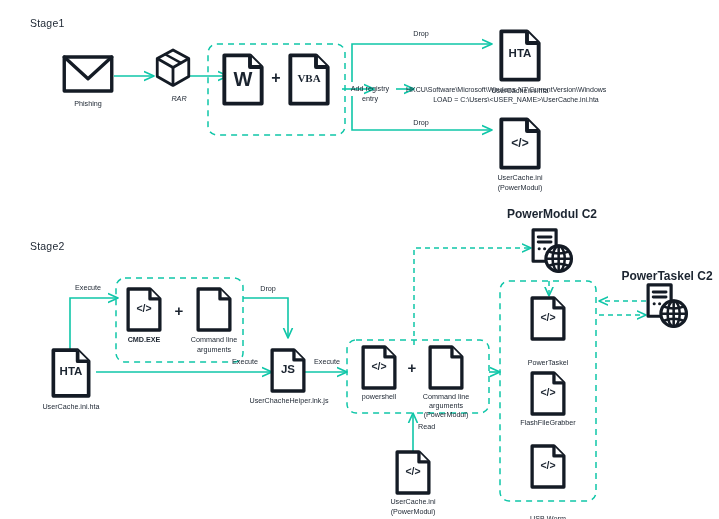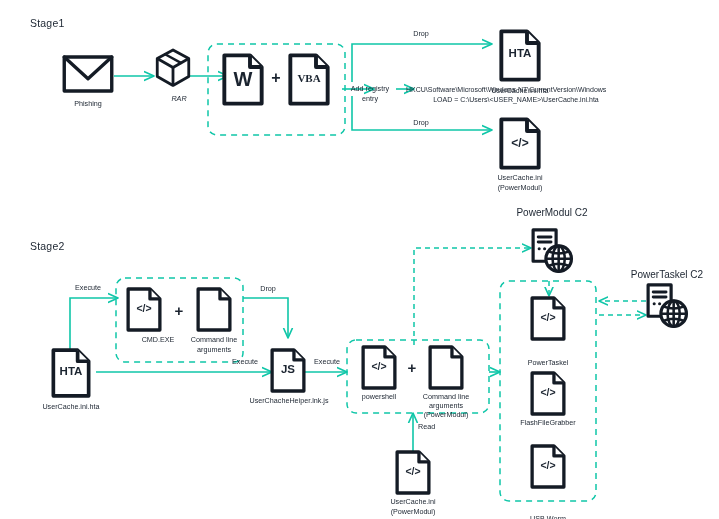--- a/index.html
+++ b/index.html
@@ -6,21 +6,21 @@
   body{
     width:719px;height:519px;background:#ffffff;
     font-family:"Liberation Sans","DejaVu Sans",sans-serif;
     color:#15202b;overflow:hidden;position:relative;
   }
   #canvas{position:absolute;left:0;top:0;width:719px;height:519px;}
   .lbl{position:absolute;text-align:center;line-height:1.18;color:#1b2430;}
   .stage-title{font-weight:normal;font-size:10.5px;letter-spacing:.2px;text-align:left;}
   .node-label{font-size:7.2px;text-align:center;}
   .edge-label{font-size:7.2px;}
-  .c2-title{font-size:10px;font-weight:normal;}
+  .c2-title{font-size:12px;font-weight:bold;}
   .reg-label{font-size:7px;line-height:1.35;white-space:nowrap;}
   .inner-text{font-family:"Liberation Sans","DejaVu Sans",sans-serif;font-weight:bold;}
 </style>
 </head>
 <body>
 
 <svg id="canvas" viewBox="0 0 719 519" xmlns="http://www.w3.org/2000/svg">
   <defs>
     <marker id="ah" viewBox="0 0 10 10" refX="9" refY="5" markerWidth="7" markerHeight="7" orient="auto-start-reverse">
       <path d="M0.5,1.2 L9,5 L0.5,8.8" fill="none" stroke="#0fc6a8" stroke-width="1.5" stroke-linecap="round" stroke-linejoin="round"></path>
@@ -142,21 +142,21 @@
 <div class="lbl edge-label" style="left:340px;top:85px;width:60px;">Add  registry</div>
 <div class="lbl edge-label" style="left:340px;top:95px;width:60px;">entry</div>
 
 <div class="lbl reg-label" style="left:406px;top:85px;width:220px;text-align:left;">HKCU\Software\Microsoft\Windows NT\CurrentVersion\Windows</div>
 <div class="lbl reg-label" style="left:406px;top:95px;width:220px;text-align:center;">LOAD = C:\Users\&lt;USER_NAME&gt;\UserCache.ini.hta</div>
 
 <div class="lbl inner-text" style="left:51px;top:365px;width:40px;font-size:11.5px;text-align:center;">HTA</div>
 <div class="lbl node-label" style="left:31px;top:403px;width:80px;">UserCache.ini.hta</div>
 
 <div class="lbl inner-text" style="left:126px;top:302px;width:36px;font-size:10.5px;text-align:center;">&lt;/&gt;</div>
-<div class="lbl node-label" style="left:128px;top:336px;width:60px;">CMD.EXE</div>
+<div class="lbl node-label" style="left:114px;top:336px;width:60px;font-weight:bold;">CMD.EXE</div>
 <div class="lbl inner-text" style="left:168px;top:302px;width:22px;font-size:15px;text-align:center;">+</div>
 <div class="lbl node-label" style="left:182px;top:336px;width:64px;">Command line</div>
 <div class="lbl node-label" style="left:182px;top:346px;width:64px;">arguments</div>
 
 <div class="lbl inner-text" style="left:270px;top:363px;width:36px;font-size:11.5px;text-align:center;">JS</div>
 <div class="lbl node-label" style="left:233px;top:397px;width:112px;">UserChacheHeiper.lnk.js</div>
 
 <div class="lbl inner-text" style="left:361px;top:360px;width:36px;font-size:10.5px;text-align:center;">&lt;/&gt;</div>
 <div class="lbl node-label" style="left:349px;top:393px;width:60px;">powershell</div>
 <div class="lbl inner-text" style="left:401px;top:359px;width:22px;font-size:15px;text-align:center;">+</div>

